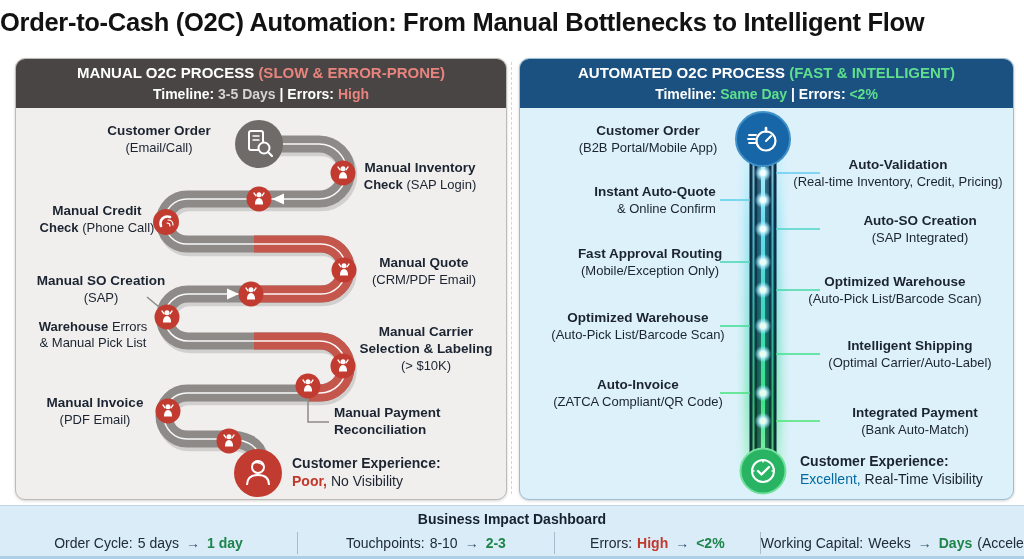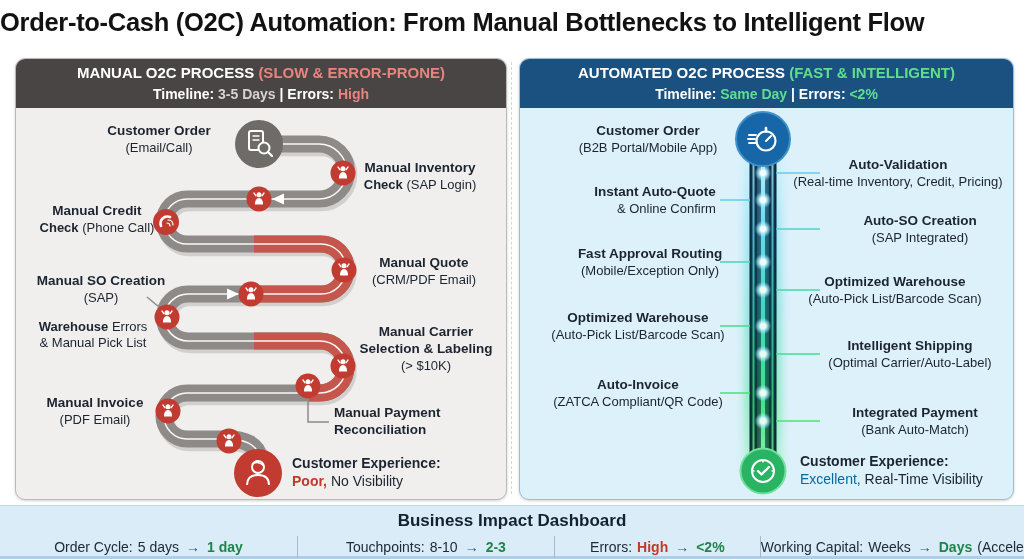--- a/index.html
+++ b/index.html
@@ -34,21 +34,21 @@
   .step .b{font-weight:bold;}
   .cx{transform:translateX(-50%);}
   .la{text-align:left;transform:none;}
   .poor{color:#c0392b;font-weight:bold;}
   .excellent{color:#0369a1;font-weight:normal;}
   .exp .t,.exp .s{font-size:14px;}
 
   
   .footer{position:absolute;left:0;top:505px;width:1024px;height:54px;background:#d9ecf8;
           border-top:1px solid #bcd6e8;border-bottom:3px solid #aecfe6;box-sizing:border-box;}
-  .footer-title{text-align:center;font-size:17px;font-weight:bold;color:#15222e;margin-top:5px;}
+  .footer-title{text-align:center;font-size:14px;font-weight:bold;color:#15222e;margin-top:5px;}
   .metrics{display:flex;align-items:center;margin-top:4px;height:24px;}
   .metric{display:flex;align-items:center;justify-content:center;font-size:14px;color:#202c38;
           white-space:nowrap;}
   .metric .lbl{margin-right:5px;}
   .metric .arrow{margin:0 7px;color:#31506b;font-weight:bold;}
   .metric .good{color:#1e8449;font-weight:bold;}
   .metric .bad{color:#c0392b;font-weight:bold;}
   .metric .suffix{margin-left:5px;}
   .m1{flex:0 0 29%;} .m2{flex:0 0 25%;} .m3{flex:0 0 20%;} .m4{flex:0 0 26%;}
   .vdiv{width:1px;height:22px;background:#a6bccc;flex:0 0 1px;}

